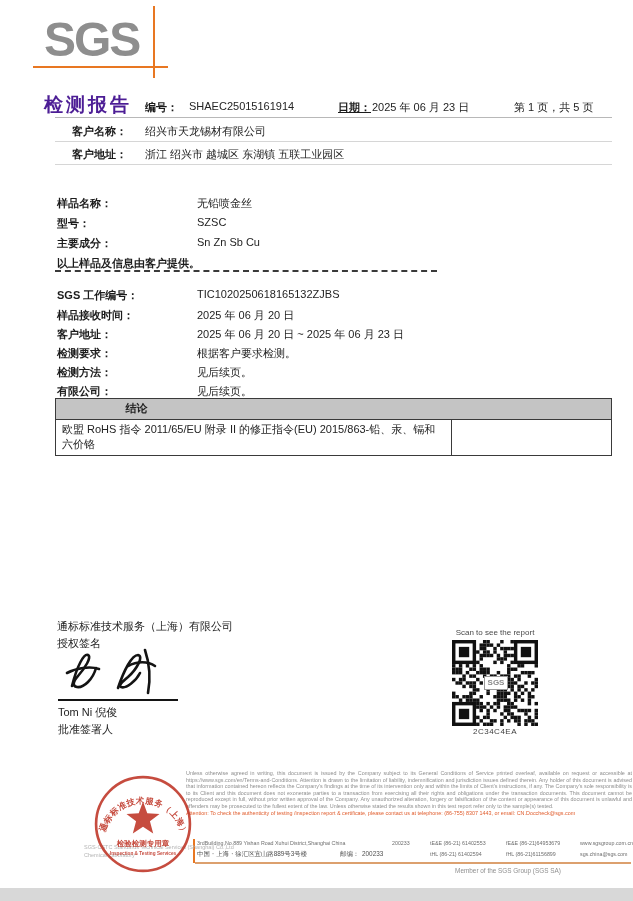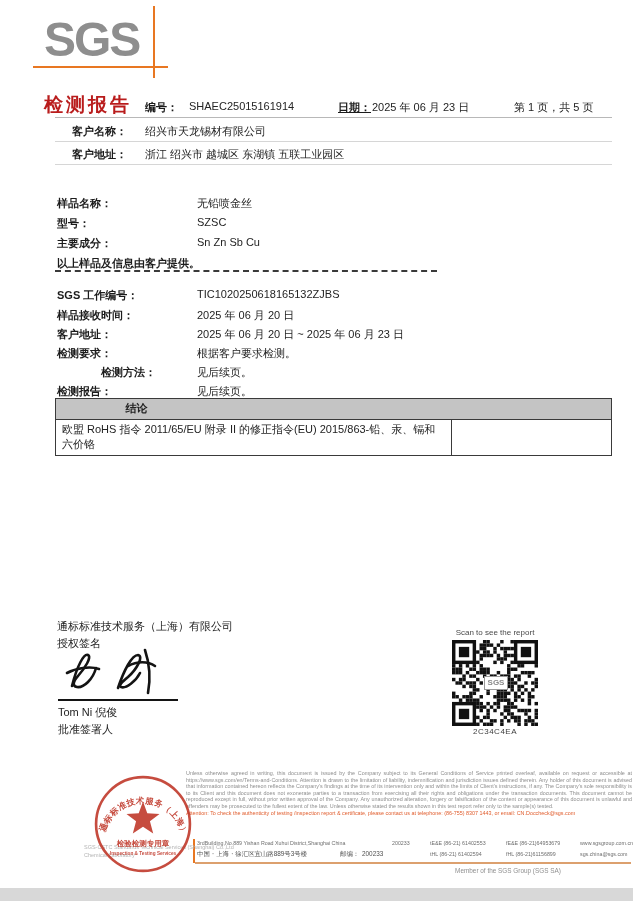--- a/index.html
+++ b/index.html
@@ -7,21 +7,21 @@
   body { font-family:"Liberation Sans","DejaVu Sans",sans-serif; color:#232323; }
   #page { position:relative; width:633px; height:901px; background:#ffffff; overflow:hidden; }
 
   .abs { position:absolute; }
 
   
   .logo { left:44px; top:12px; font-size:48px; font-weight:bold; color:#8e8e8e; letter-spacing:-2px; }
   .mark-v { left:153px; top:6px; width:2px; height:72px; background:#e87722; }
   .mark-h { left:33px; top:66px; width:135px; height:2px; background:#e87722; }
 
-  .report-title { left:44px; top:92px; font-size:19px; font-weight:bold; letter-spacing:3px; color:#b91c1c; }
+  .report-title { left:44px; top:92px; font-size:19px; font-weight:bold; letter-spacing:3px; color:#4c1d95; }
   .lbl { font-weight:bold; font-size:11px; color:#1c1c1c; }
   .val { font-size:11px; color:#242424; }
 
   .hline { height:1px; background:#b8b8b8; left:55px; width:557px; }
   .hline.soft { background:#d6d6d6; }
 
   
   .req-table { left:55px; top:398px; width:557px; border:1.4px solid #3a3a3a; font-size:11px; }
   .req-table .thead { display:flex; background:#c4c4c4; border-bottom:1.2px solid #3a3a3a; font-weight:bold; }
   .req-table .tbody { display:flex; }
@@ -87,23 +87,23 @@
   <div class="abs" style="left:55px; top:270px; width:382px; border-top:2px dashed #3a3a3a;"></div>
 
   <span class="abs lbl" style="left:57px; top:288px;">SGS 工作编号：</span>
   <span class="abs val" style="left:197px; top:288px;">TIC1020250618165132ZJBS</span>
   <span class="abs lbl" style="left:57px; top:308px;">样品接收时间：</span>
   <span class="abs val" style="left:197px; top:308px;">2025 年 06 月 20 日</span>
   <span class="abs lbl" style="left:57px; top:327px;">客户地址：</span>
   <span class="abs val" style="left:197px; top:327px;">2025 年 06 月 20 日 ~ 2025 年 06 月 23 日</span>
   <span class="abs lbl" style="left:57px; top:346px;">检测要求：</span>
   <span class="abs val" style="left:197px; top:346px;">根据客户要求检测。</span>
-  <span class="abs lbl" style="left:57px; top:365px;margin-left:44px;">检测方法：</span>
+  <span class="abs lbl" style="left:57px; top:365px;">检测方法：</span>
   <span class="abs val" style="left:197px; top:365px;">见后续页。</span>
-  <span class="abs lbl" style="left:57px; top:384px;">检测报告：</span>
+  <span class="abs lbl" style="left:57px; top:384px;">有限公司：</span>
   <span class="abs val" style="left:197px; top:384px;">见后续页。</span>
 
   <div class="abs req-table">
     <div class="thead">
       <div class="c2">结论</div>
     </div>
     <div class="tbody">
       <div class="c1">欧盟 RoHS 指令 2011/65/EU 附录 II 的修正指令(EU) 2015/863-铅、汞、镉和六价铬</div>
     </div>
   </div>

